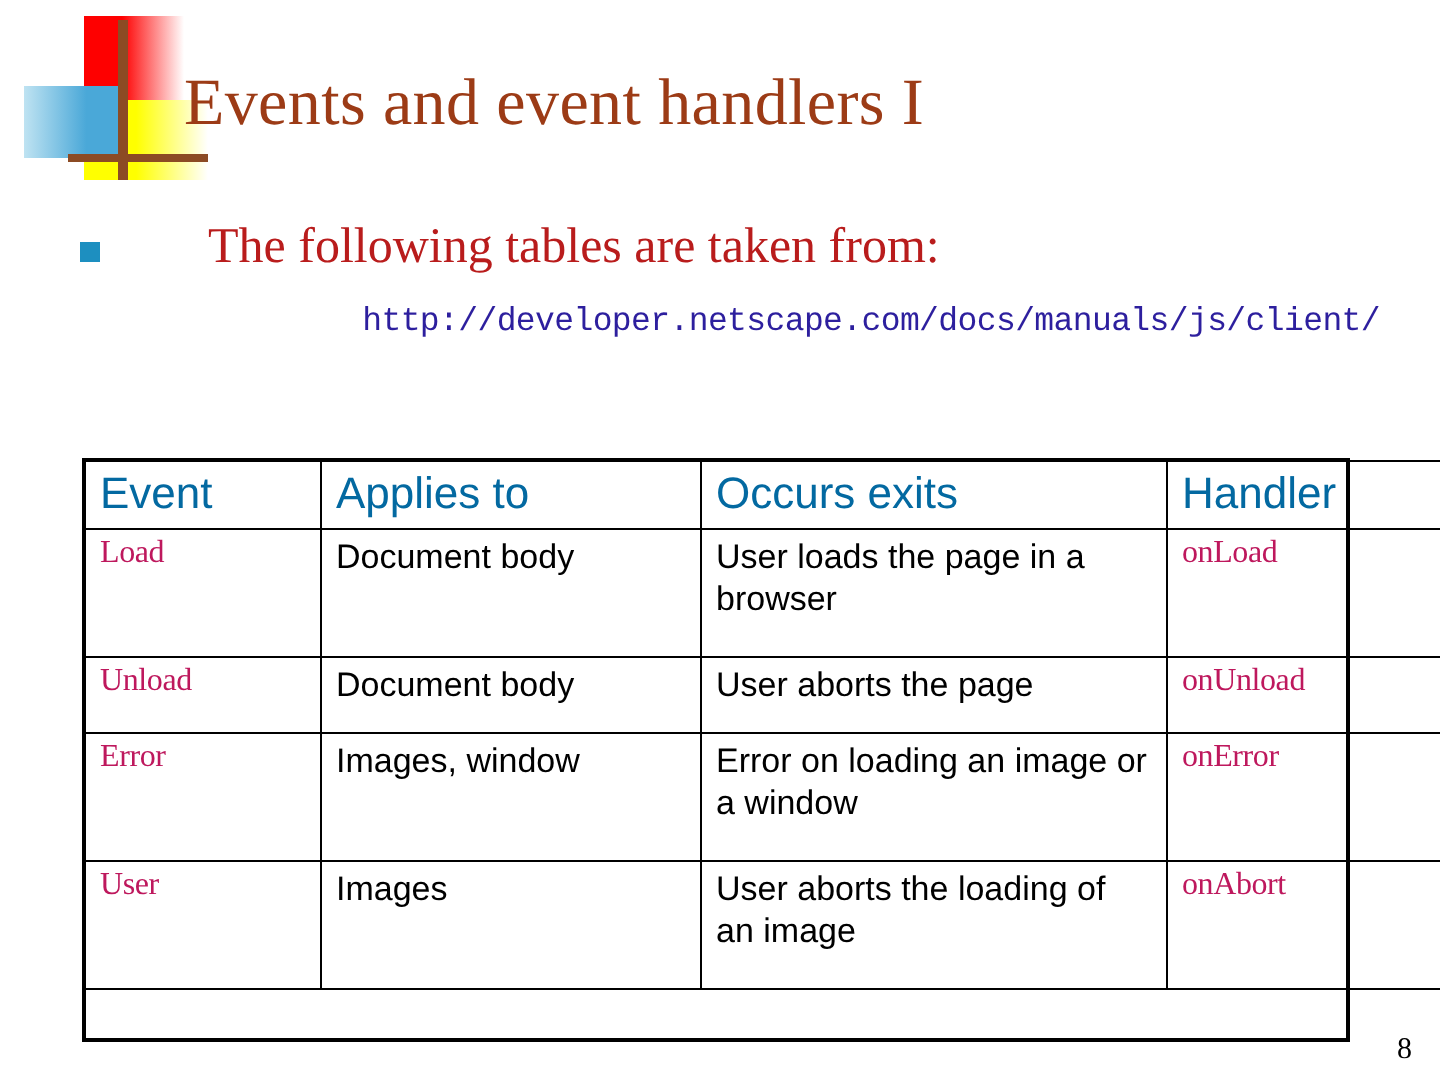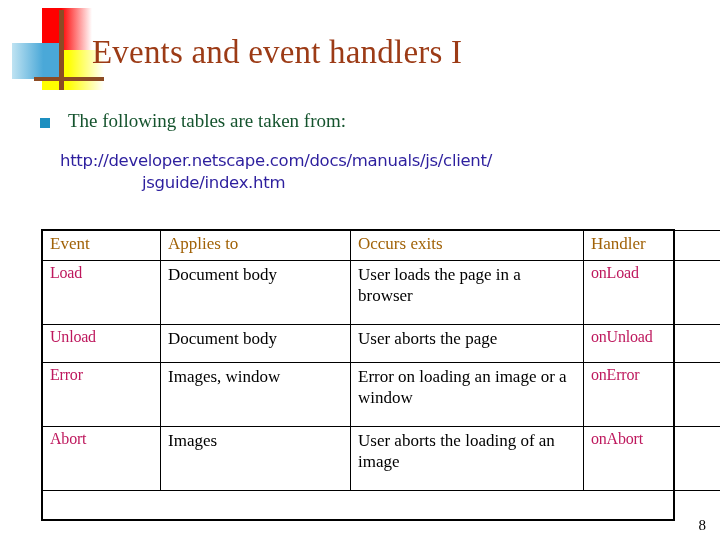--- a/index.html
+++ b/index.html
@@ -95,38 +95,39 @@
   #bullet-marker {
     width: 10px;
     height: 10px;
     background: #1d8fc0;
     margin-right: 18px;
     margin-top: 4px;
     flex: none;
   }
   #bullet-text {
     font-family: "Liberation Serif", serif;
-    font-size: 19px;
-    color: #14532d;
+    font-size: 25px;
+    color: #b91c1c;
     white-space: nowrap;
+    margin-left: 36px;
   }
 
   
   #url-block {
     position: absolute;
     left: 60px;
     top: 150px;
     width: 630px;
     font-family: "DejaVu Sans", sans-serif;
     font-size: 16.5px;
     color: #2d1f9e;
     line-height: 22px;
     letter-spacing: -0.3px;
   }
-  .url-line-1 { display: block; text-align: left; }
+  .url-line-1 { display: block; text-align: right; font-family: Liberation Mono, monospace; }
   .url-line-2 { display: block; text-align: left; padding-left: 82px; }
 
   
   #events-table {
     position: absolute;
     left: 42px;
     top: 230px;
     width: 628px;
     border-collapse: collapse;
     table-layout: fixed;
@@ -137,33 +138,33 @@
     vertical-align: top;
     text-align: left;
     font-weight: normal;
   }
   .col-event    { width: 103px; }
   .col-applies  { width: 175px; }
   .col-occurs   { width: 218px; }
   .col-handler  { width: 132px; }
 
   .th-cell {
-    font-family: Liberation Serif, serif;
-    font-size: 17px;
-    color: #a16207;
+    font-family: Liberation Sans, sans-serif;
+    font-size: 22px;
+    color: #0369a1;
     height: 22px;
   }
   .cell-event, .cell-handler {
     font-family: Liberation Serif, serif;
     font-size: 16px;
     color: #be185d;
     letter-spacing: -0.2px;
   }
   .cell-applies, .cell-occurs {
-    font-family: Liberation Serif, serif;
+    font-family: Liberation Sans, sans-serif;
     font-size: 17px;
     color: #000000;
     line-height: 21px;
   }
   .row-tall td   { height: 56px; }
   .row-short td  { height: 30px; }
 
   
   #table-frame {
     position: absolute;
@@ -199,21 +200,20 @@
 <div id="slide-title">Events and event handlers I</div>
 <div id="title-rule"></div>
 
 <div id="bullet-row">
   <div id="bullet-marker"></div>
   <div id="bullet-text">The following tables are taken from:</div>
 </div>
 
 <div id="url-block">
   <span class="url-line-1">http://developer.netscape.com/docs/manuals/js/client/</span>
-  <span class="url-line-2">jsguide/index.htm</span>
 </div>
 
 <table id="events-table">
   <thead>
     <tr>
       <th class="th-cell col-event">Event</th>
       <th class="th-cell col-applies">Applies to</th>
       <th class="th-cell col-occurs">Occurs exits</th>
       <th class="th-cell col-handler">Handler</th>
     </tr>
@@ -231,21 +231,21 @@
       <td class="cell-occurs">User aborts the page</td>
       <td class="cell-handler">onUnload</td>
     </tr>
     <tr class="row-tall">
       <td class="cell-event">Error</td>
       <td class="cell-applies">Images, window</td>
       <td class="cell-occurs">Error on loading an image or a window</td>
       <td class="cell-handler">onError</td>
     </tr>
     <tr class="row-tall">
-      <td class="cell-event">Abort</td>
+      <td class="cell-event">User</td>
       <td class="cell-applies">Images</td>
       <td class="cell-occurs">User aborts the loading of an image</td>
       <td class="cell-handler">onAbort</td>
     </tr>
   </tbody>
 </table>
 <div id="table-frame"></div>
 
 <div id="page-number">8</div>
 

